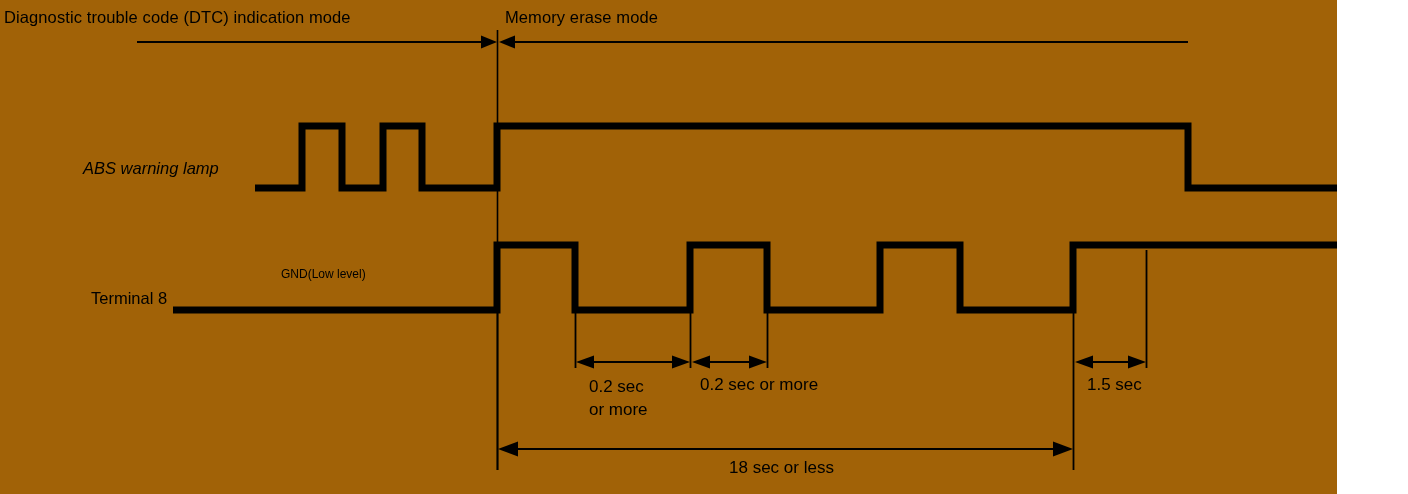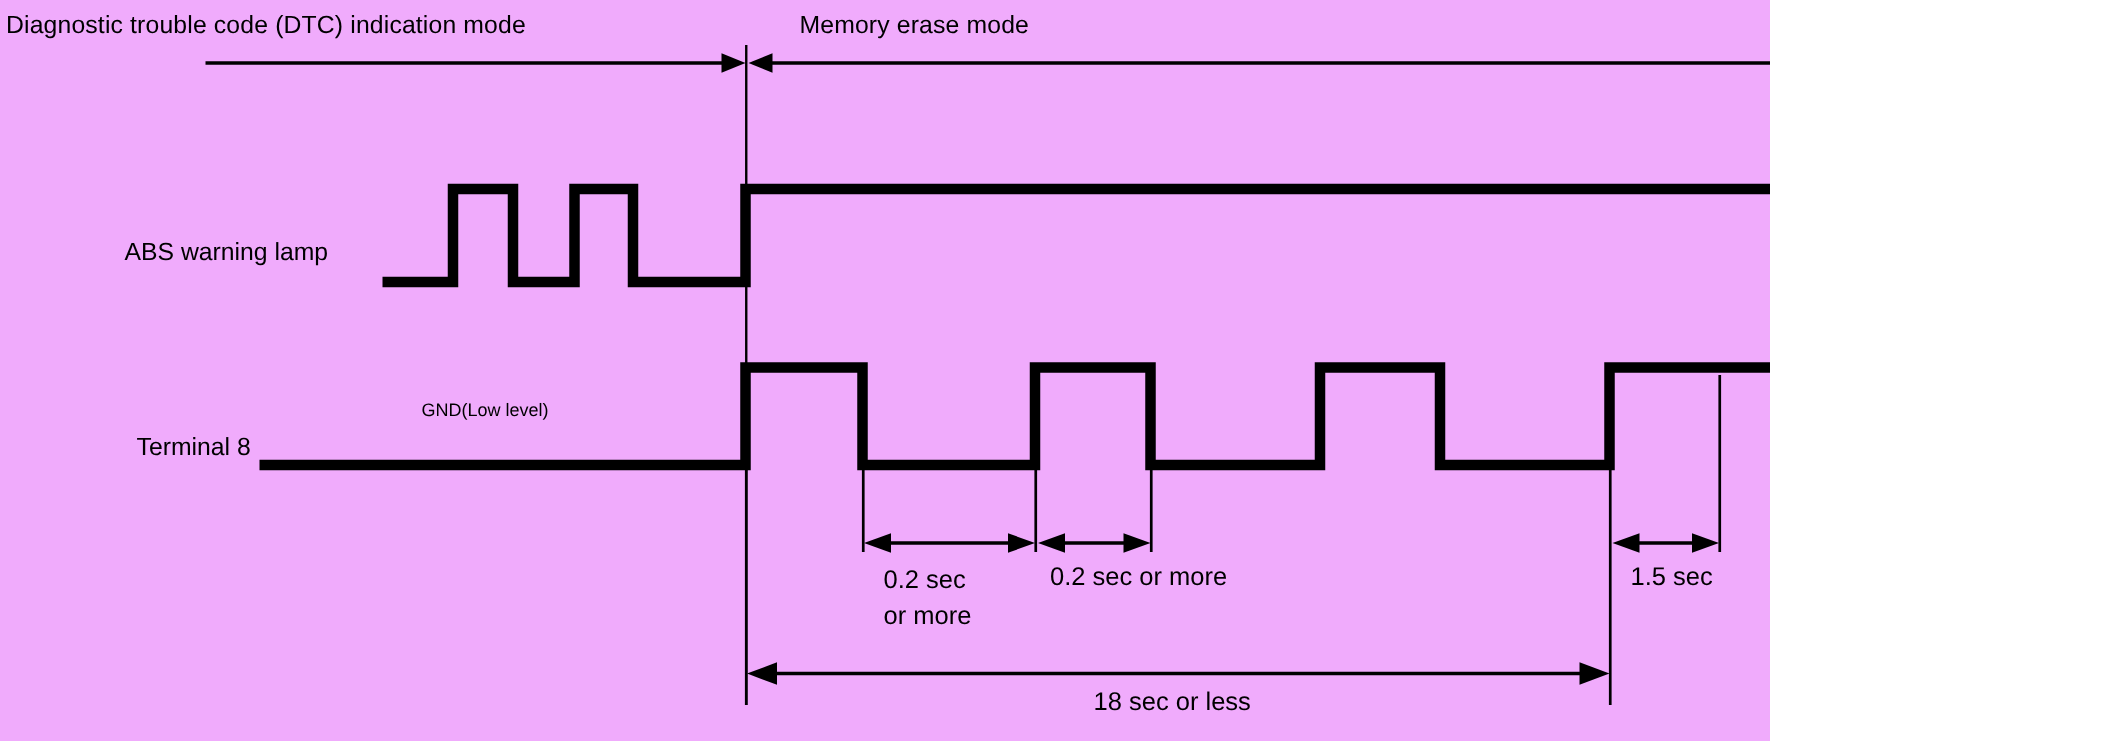--- a/index.html
+++ b/index.html
@@ -2,23 +2,23 @@
 <html><head>
 <meta charset="utf-8">
 <style>
   html, body {
     margin: 0;
     padding: 0;
     background: #ffffff;
   }
   #diagram-root {
     position: relative;
-    width: 1180px;
+    width: 1337px;
     height: 494px;
-    background: #f0abfc;
+    background: #a16207;
     font-family: "Liberation Sans", sans-serif;
     overflow: hidden;
   }
   svg.canvas {
     position: absolute;
     left: 0;
     top: 0;
     width: 1408px;
     height: 494px;
   }
@@ -108,25 +108,25 @@
 
     <polygon class="arrowhead" points="498,449 518,441.5 518,456.5"></polygon>
     <line class="dimline" x1="513" y1="449" x2="1058" y2="449"></line>
     <polygon class="arrowhead" points="1073,449 1053,441.5 1053,456.5"></polygon>
   </svg>
 
   <div style="position:absolute; left:4px; top:8px;">
     <span class="lbl-head">Diagnostic trouble code (DTC) indication mode</span>
   </div>
 
-  <div style="position:absolute; left:533px; top:8px;">
+  <div style="position:absolute; left:505px; top:8px;">
     <span class="lbl-head">Memory erase mode</span>
   </div>
 
-  <div style="position:absolute; left:83px; top:159px;">
+  <div style="position:absolute; left:83px; top:159px;font-style:italic;">
     <span class="lbl-sig">ABS warning lamp</span>
   </div>
 
   <div style="position:absolute; left:91px; top:289px;">
     <span class="lbl-sig">Terminal 8</span>
   </div>
 
   <div style="position:absolute; left:281px; top:264px;">
     <span class="lbl-lvl">GND(Low level)</span>
   </div>

